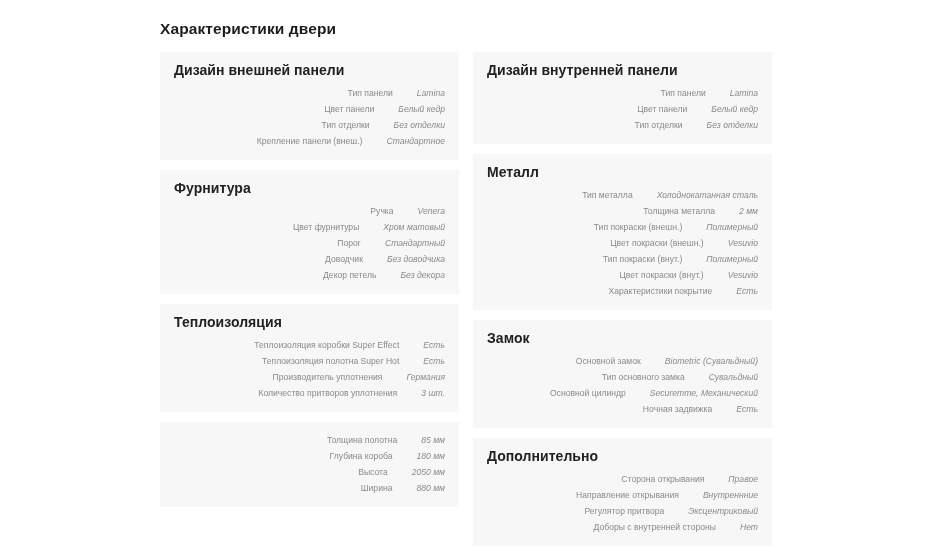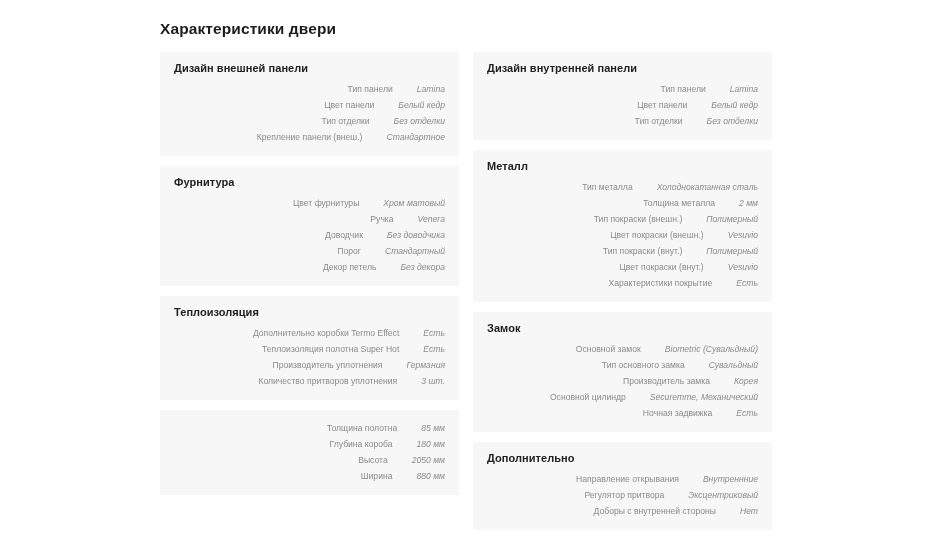--- a/index.html
+++ b/index.html
@@ -50,21 +50,21 @@
     gap: 10px;
     width: 299px;
   }
   .spec-block {
     background: #f7f7f7;
     padding: 10px 14px 11px 14px;
     box-sizing: border-box;
     width: 100%;
   }
   .block-title {
-    font-size: 11px;
+    font-size: 14px;
     font-weight: bold;
     color: #212121;
     margin-bottom: 7px;
     letter-spacing: 0.05px;
   }
   .spec-row {
     display: flex;
     justify-content: flex-end;
     align-items: baseline;
     gap: 24px;
@@ -104,44 +104,44 @@
             <span class="spec-value">Без отделки</span>
           </div>
           <div class="spec-row">
             <span class="spec-label">Крепление панели (внеш.)</span>
             <span class="spec-value">Стандартное</span>
           </div>
         </div>
         <div class="spec-block">
           <div class="block-title">Фурнитура</div>
           <div class="spec-row">
+            <span class="spec-label">Ручка</span>
+            <span class="spec-value">Venera</span>
+          </div>
+          <div class="spec-row">
             <span class="spec-label">Цвет фурнитуры</span>
             <span class="spec-value">Хром матовый</span>
           </div>
           <div class="spec-row">
-            <span class="spec-label">Ручка</span>
-            <span class="spec-value">Venera</span>
+            <span class="spec-label">Порог</span>
+            <span class="spec-value">Стандартный</span>
           </div>
           <div class="spec-row">
             <span class="spec-label">Доводчик</span>
             <span class="spec-value">Без доводчика</span>
           </div>
           <div class="spec-row">
-            <span class="spec-label">Порог</span>
-            <span class="spec-value">Стандартный</span>
-          </div>
-          <div class="spec-row">
             <span class="spec-label">Декор петель</span>
             <span class="spec-value">Без декора</span>
           </div>
         </div>
         <div class="spec-block">
           <div class="block-title">Теплоизоляция</div>
           <div class="spec-row">
-            <span class="spec-label">Дополнительно коробки Termo Effect</span>
+            <span class="spec-label">Теплоизоляция коробки Super Effect</span>
             <span class="spec-value">Есть</span>
           </div>
           <div class="spec-row">
             <span class="spec-label">Теплоизоляция полотна Super Hot</span>
             <span class="spec-value">Есть</span>
           </div>
           <div class="spec-row">
             <span class="spec-label">Производитель уплотнения</span>
             <span class="spec-value">Германия</span>
           </div>
@@ -220,34 +220,34 @@
           <div class="block-title">Замок</div>
           <div class="spec-row">
             <span class="spec-label">Основной замок</span>
             <span class="spec-value">Biometric (Сувальдный)</span>
           </div>
           <div class="spec-row">
             <span class="spec-label">Тип основного замка</span>
             <span class="spec-value">Сувальдный</span>
           </div>
           <div class="spec-row">
-            <span class="spec-label">Производитель замка</span>
-            <span class="spec-value">Корея</span>
-          </div>
-          <div class="spec-row">
             <span class="spec-label">Основной цилиндр</span>
             <span class="spec-value">Securemme, Механический</span>
           </div>
           <div class="spec-row">
             <span class="spec-label">Ночная задвижка</span>
             <span class="spec-value">Есть</span>
           </div>
         </div>
         <div class="spec-block">
           <div class="block-title">Дополнительно</div>
+          <div class="spec-row">
+            <span class="spec-label">Сторона открывания</span>
+            <span class="spec-value">Правое</span>
+          </div>
           <div class="spec-row">
             <span class="spec-label">Направление открывания</span>
             <span class="spec-value">Внутреннние</span>
           </div>
           <div class="spec-row">
             <span class="spec-label">Регулятор притвора</span>
             <span class="spec-value">Эксцентриковый</span>
           </div>
           <div class="spec-row">
             <span class="spec-label">Доборы с внутренней стороны</span>

